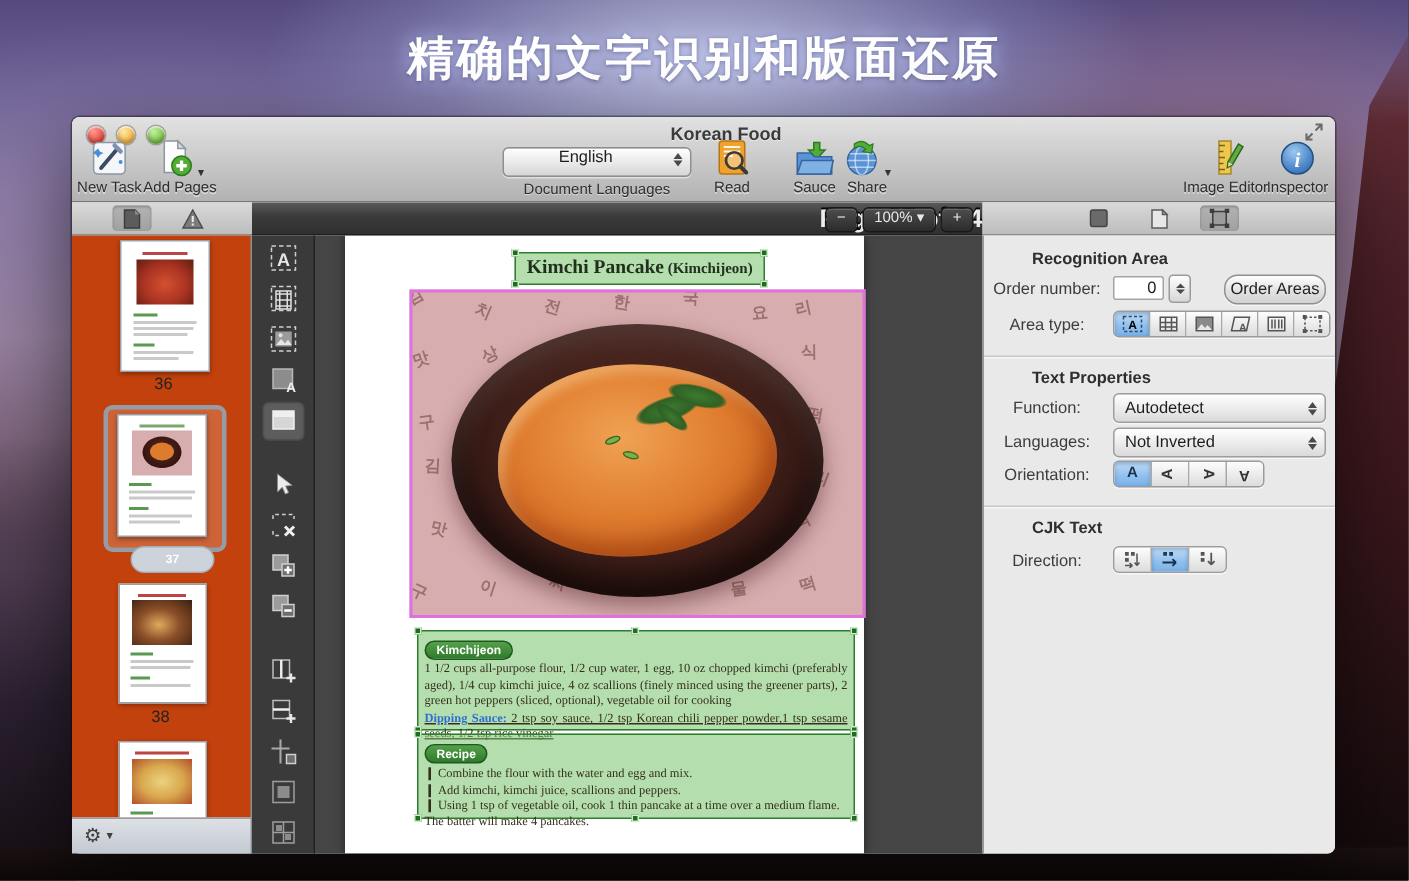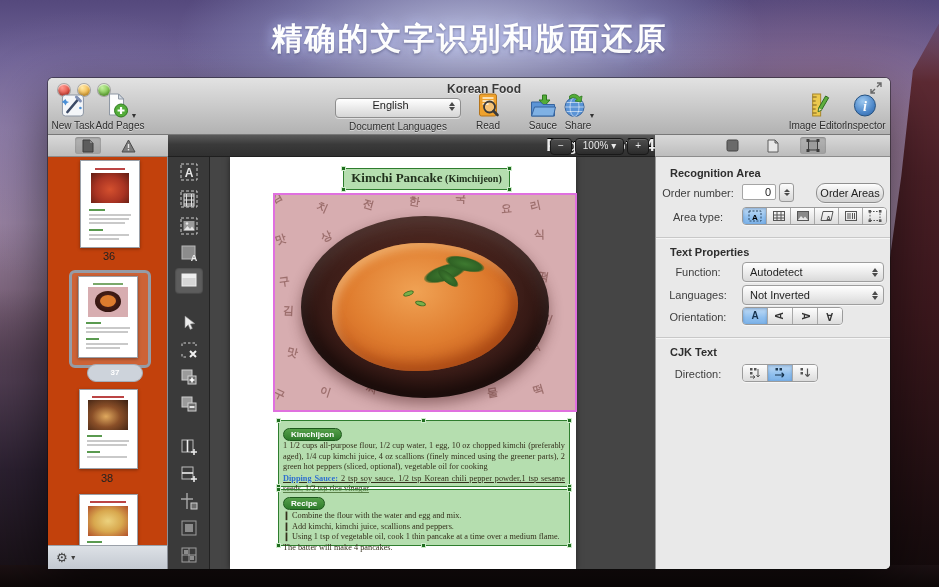--- a/index.html
+++ b/index.html
@@ -97,21 +97,21 @@
   .sprig{position:absolute;background:radial-gradient(ellipse,#3e7a30 0%,#2f6124 60%,transparent 75%);border-radius:50%;}
   .scallion{position:absolute;width:11px;height:5px;border-radius:50%;background:#79b04a;border:1px solid #3e6b22;box-sizing:border-box;}
   .badge{display:inline-block;font-size:8px;font-weight:bold;color:#fff;background:linear-gradient(180deg,#55a04a,#2e7b2b);
     border:1px solid #1e591d;border-radius:7px;padding:1px 7px;line-height:9px;}
   .doc-text{font-family:"Liberation Serif",serif;font-size:8.3px;line-height:10.6px;color:#35301c;text-align:justify;}
   .dip-label{color:#2f6fd0;font-weight:bold;}
   .steps{margin:1px 0 0 0;padding:0;list-style:none;font-family:"Liberation Serif",serif;font-size:8.3px;line-height:10.6px;color:#35301c;}
   .steps .bullet{font-weight:bold;margin-right:2px;}
   
   .inspector{position:absolute;left:607px;top:79px;width:235px;height:412px;background:#e9e9e9;border-left:1px solid #979797;box-sizing:border-box;border-radius:0 0 5px 0;}
-  .insp-sec-title{position:absolute;left:14px;font-size:11px;font-weight:bold;color:#2e2e2e;}
+  .insp-sec-title{position:absolute;left:32px;font-size:11px;font-weight:bold;color:#2e2e2e;}
   .insp-label{position:absolute;font-size:11px;color:#3d3d3d;text-align:center;width:76px;left:4px;}
   .insp-divider{position:absolute;left:0;width:100%;height:1px;background:#c8c8c8;box-shadow:0 1px 0 #f6f6f6;}
   .num-input{position:absolute;width:34px;height:16px;background:#fff;border:1px solid #a5a5a5;border-radius:2px;
     font-size:11px;color:#222;text-align:right;padding:0 4px;box-sizing:border-box;line-height:15px;}
   .mini-stepper{position:absolute;width:13px;height:17px;border:1px solid #9a9a9a;border-radius:3px;
     background:linear-gradient(180deg,#fdfdfd,#d7d7d7);display:flex;flex-direction:column;align-items:center;justify-content:center;gap:1px;}
   .mini-stepper .tri-up{border-left-width:3px;border-right-width:3px;border-bottom-width:3.5px;}
   .mini-stepper .tri-down{border-left-width:3px;border-right-width:3px;border-top-width:3.5px;}
   .push-btn{position:absolute;height:18px;border:1px solid #8f8f8f;border-radius:9px;
     background:linear-gradient(180deg,#fefefe,#e2e2e2 55%,#d2d2d2);font-size:11px;color:#222;

